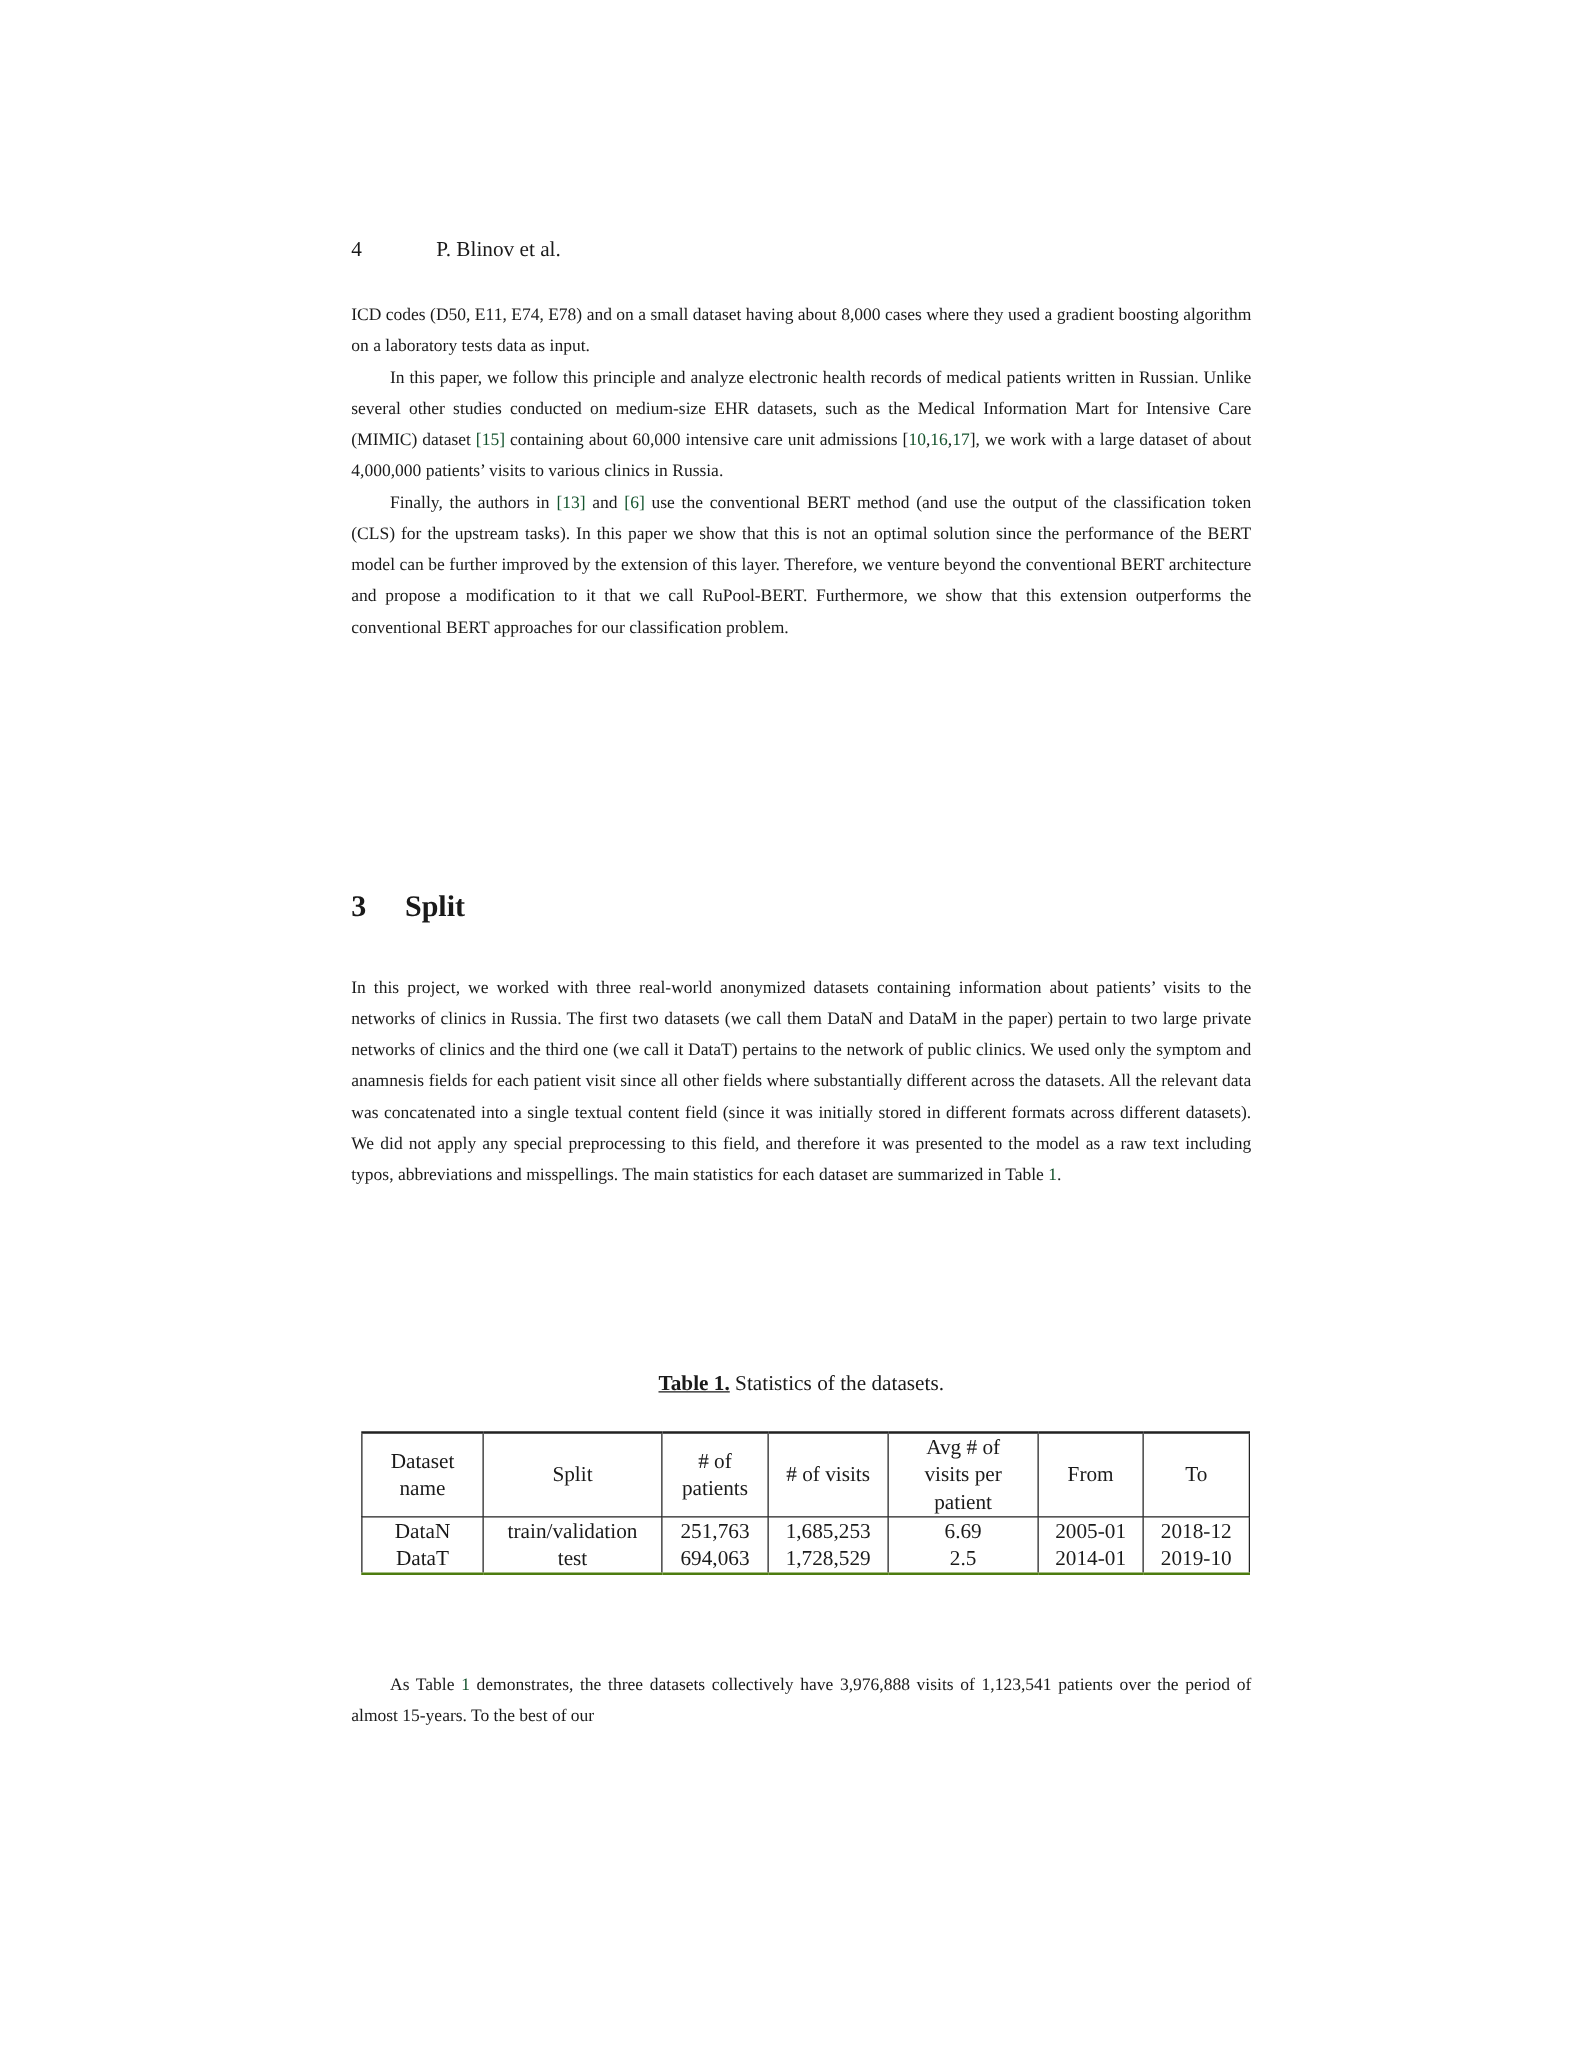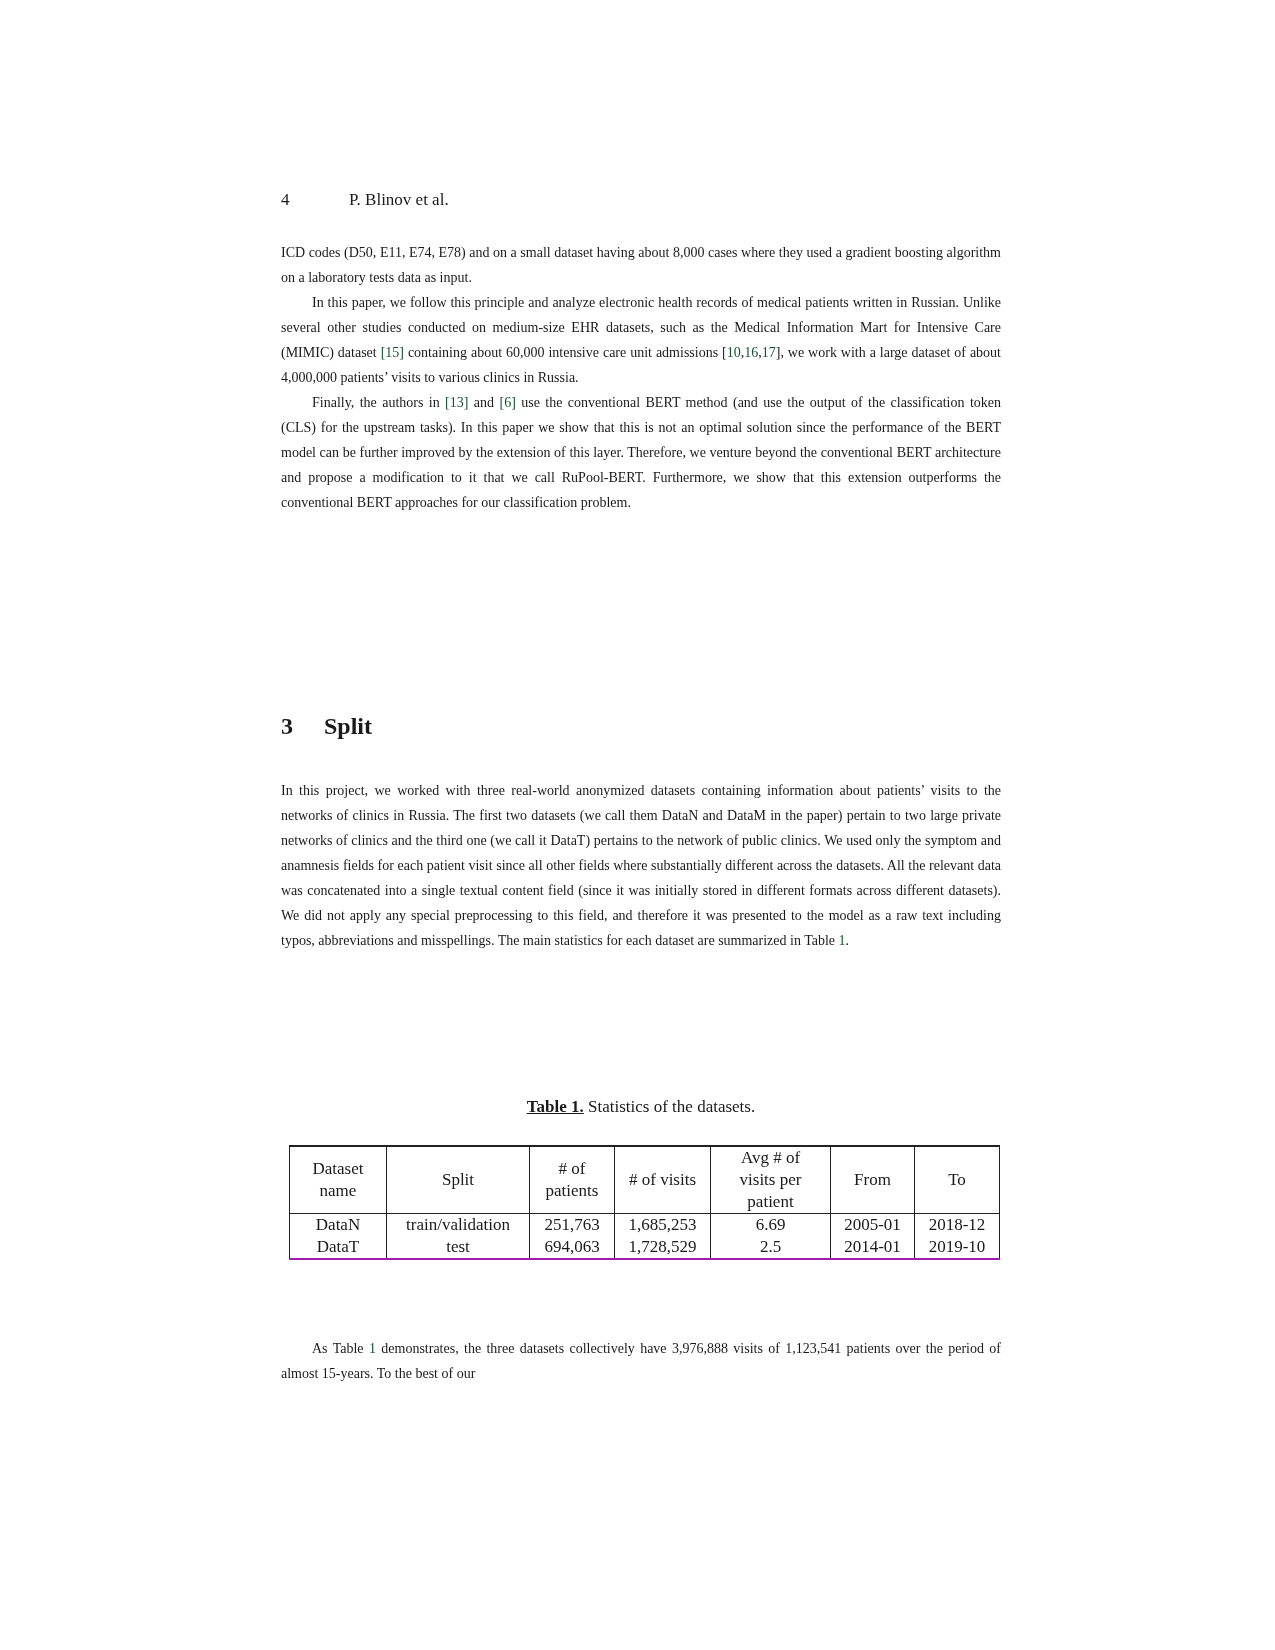--- a/index.html
+++ b/index.html
@@ -13,21 +13,21 @@
   a.ref { color: #14532d; text-decoration: none; }
   .block1 { position: absolute; top: 240px; left: 281px; width: 720px; }
   .sec-head { position: absolute; top: 713px; left: 281px; font-family: "Liberation Serif", serif; font-weight: bold; font-size: 24px; }
   .sec-head .num { display: inline-block; width: 43px; }
   .block2 { position: absolute; top: 778px; left: 281px; width: 720px; }
   .caption { position: absolute; top: 1097px; left: 281px; width: 720px; text-align: center; font-family: "Liberation Serif", serif; font-size: 17px; }
   .caption b { font-weight: bold; text-decoration: underline; }
   table.stats { position: absolute; top: 1145px; left: 289px; border-collapse: collapse; font-family: "Liberation Serif", serif; font-size: 17px; line-height: 22px; }
   table.stats th, table.stats td { border-left: 1.6px solid #222; border-right: 1.6px solid #222; text-align: center; padding: 0 2px; font-weight: normal; }
   table.stats thead th { border-top: 2px solid #222; border-bottom: 1.6px solid #222; height: 66px; vertical-align: middle; }
-  table.stats tbody tr:last-child td { border-bottom: 2px solid #a21caf; }
+  table.stats tbody tr:last-child td { border-bottom: 2px solid #4d7c0f; }
   .c1 { width: 92px; } .c2 { width: 138px; margin-left: 43px; } .c3 { width: 80px; } .c4 { width: 91px; }
   .c5 { width: 115px; margin-left: 30px; } .c6 { width: 79px; } .c7 { width: 80px; }
   .block3 { position: absolute; top: 1336px; left: 281px; width: 720px; }
 </style>
 </head>
 <body>
 
 <div class="runhead">
   <span class="pgnum">4</span><span>P. Blinov et al.</span>
 </div>

